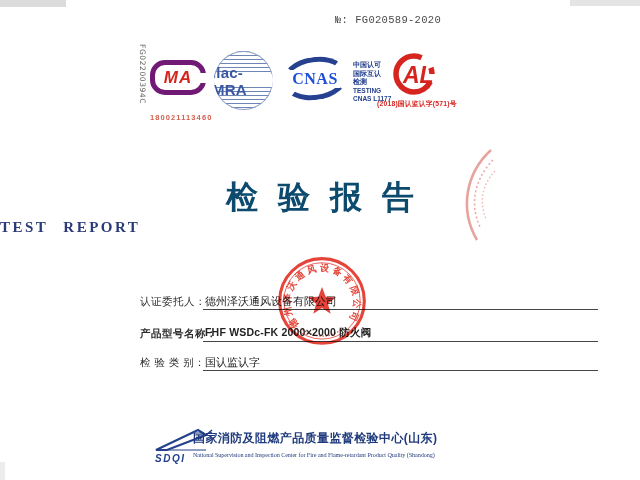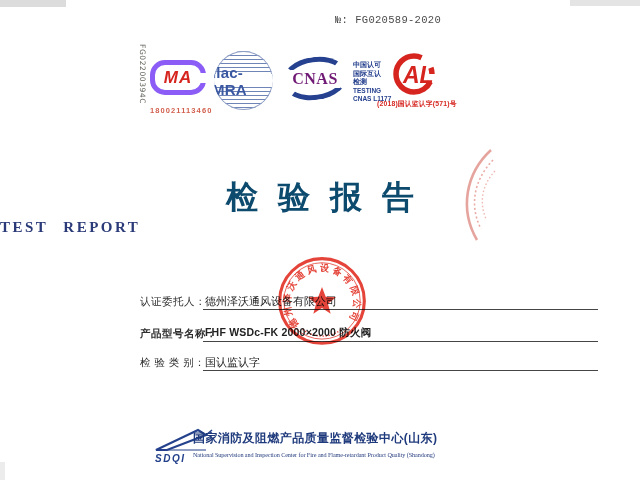--- a/index.html
+++ b/index.html
@@ -17,41 +17,41 @@
     font-size:10.5px;color:#4a4a4a;letter-spacing:0.3px;}
   .report-no .lbl{margin-right:7px;}
 
   
   .side-code{position:absolute;left:138px;top:44px;height:62px;
     writing-mode:vertical-rl;text-orientation:sideways;
     font-size:7.5px;color:#63665c;letter-spacing:0.6px;font-family:"DejaVu Sans",sans-serif;}
 
   
   .cma{position:absolute;left:150px;top:60px;width:58px;}
-  .cma-ring{position:relative;width:46px;height:25px;border:5px solid #8b5cf6;border-radius:15px;
+  .cma-ring{position:relative;width:46px;height:25px;border:5px solid #701a75;border-radius:15px;
     display:flex;align-items:center;justify-content:center;}
   .cma-ring .notch{position:absolute;right:-6px;top:8px;width:7px;height:10px;background:#fff;}
   .cma-ring .letters{font-weight:800;font-size:17px;color:#d6251f;letter-spacing:1px;font-style:italic;}
-  .cma-number{margin-top:11px;font-size:7.5px;color:#d2604e;letter-spacing:1.1px;font-weight:700;}
+  .cma-number{margin-top:18px;font-size:7.5px;color:#d2604e;letter-spacing:1.1px;font-weight:700;}
 
   
   .ilac{position:absolute;left:214px;top:51px;width:59px;height:59px;border-radius:50%;
     background:repeating-linear-gradient(to bottom,#6f85b8 0 1px,transparent 1px 4px);
     box-shadow:inset 0 0 0 1px #8fa0c6;overflow:hidden;}
   .ilac-band{position:absolute;left:-2px;right:-2px;top:23px;height:13px;background:#fff;
     display:flex;align-items:center;justify-content:center;}
   .ilac-band span{font-size:15px;font-weight:800;color:#3a57a1;letter-spacing:0.2px;}
 
   
   .cnas{position:absolute;left:282px;top:57px;width:66px;height:43px;}
   .cnas-ring{position:absolute;inset:0;border:5px solid #26418f;border-radius:50%;
     border-left-color:transparent;border-right-color:transparent;transform:rotate(-8deg);}
   .cnas-letters{position:absolute;left:50%;top:50%;transform:translate(-50%,-50%);
     background:#fff;padding:0 2px;font-family:"Liberation Serif",serif;font-weight:700;
-    font-size:16px;color:#701a75;letter-spacing:0.5px;}
+    font-size:16px;color:#1d4ed8;letter-spacing:0.5px;}
   .cnas-text{position:absolute;left:353px;top:61px;color:#26418f;font-size:7px;line-height:8.6px;font-weight:700;}
   .cnas-text .en{font-weight:700;font-size:6.5px;}
 
   
   .cal{position:absolute;left:388px;top:52px;width:58px;height:48px;}
   .cal-caption{position:absolute;left:377px;top:99px;font-size:6.8px;color:#d6251f;font-weight:700;letter-spacing:0.2px;}
 
   
   .title-cn{position:absolute;left:0;right:0;top:176px;text-align:center;
     font-size:32px;font-weight:800;color:#0c4a6e;letter-spacing:20px;text-indent:20px;}

